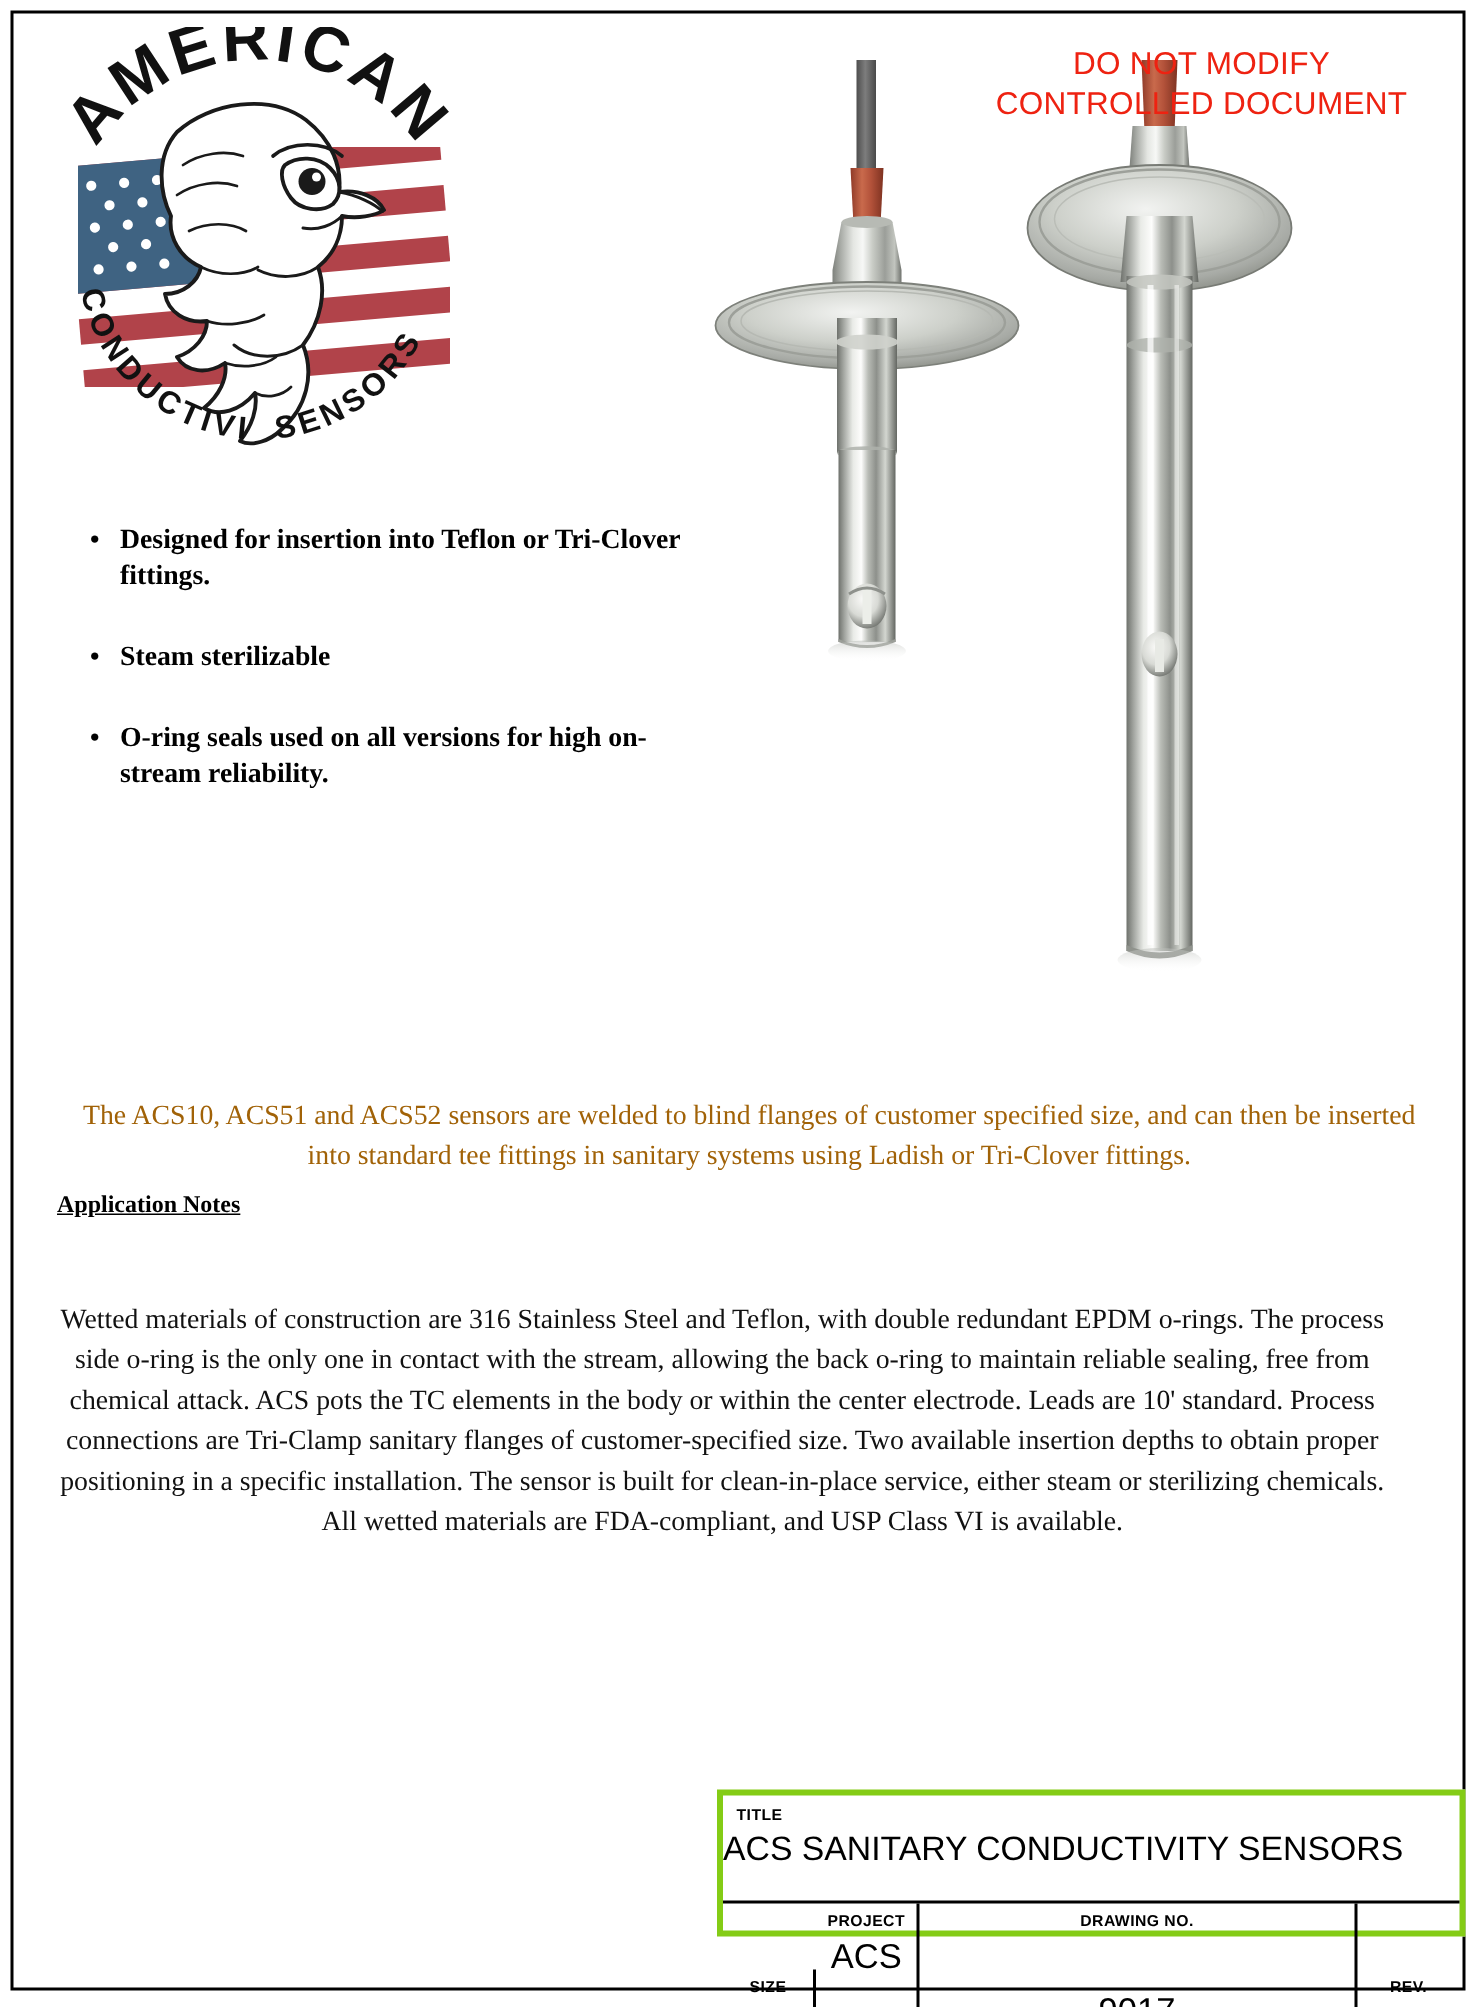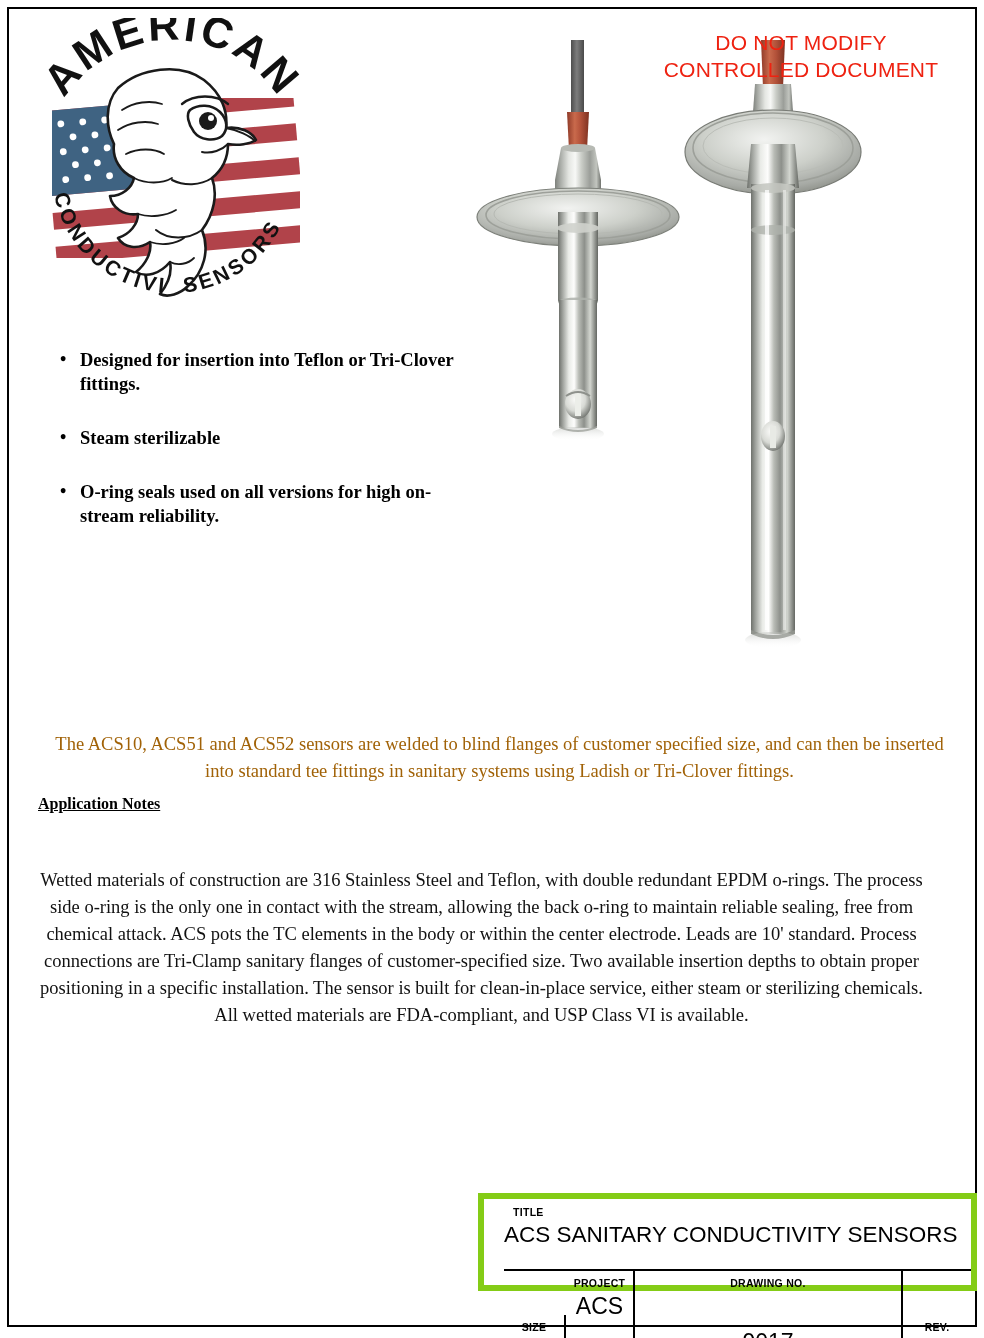--- a/index.html
+++ b/index.html
@@ -122,27 +122,26 @@
     text-align: center;
   }
 
   
   .titleblock {
     position: absolute;
     left: 478px;
     top: 1193px;
     width: 499px;
     height: 98px;
-    border: 6px solid #84cc16;
+    border: 4px solid #84cc16;
     box-sizing: border-box;
     background: #fff;
     font-family: "Liberation Sans", sans-serif;
     display: flex;
     flex-direction: column;
-    padding-left: 20px;
   }
   .tb-title-row {
     flex: 0 0 72px;
     border-bottom: 2px solid #000;
     position: relative;
     box-sizing: border-box;
   }
   .tb-label {
     font-size: 10.5px;
     font-weight: bold;

